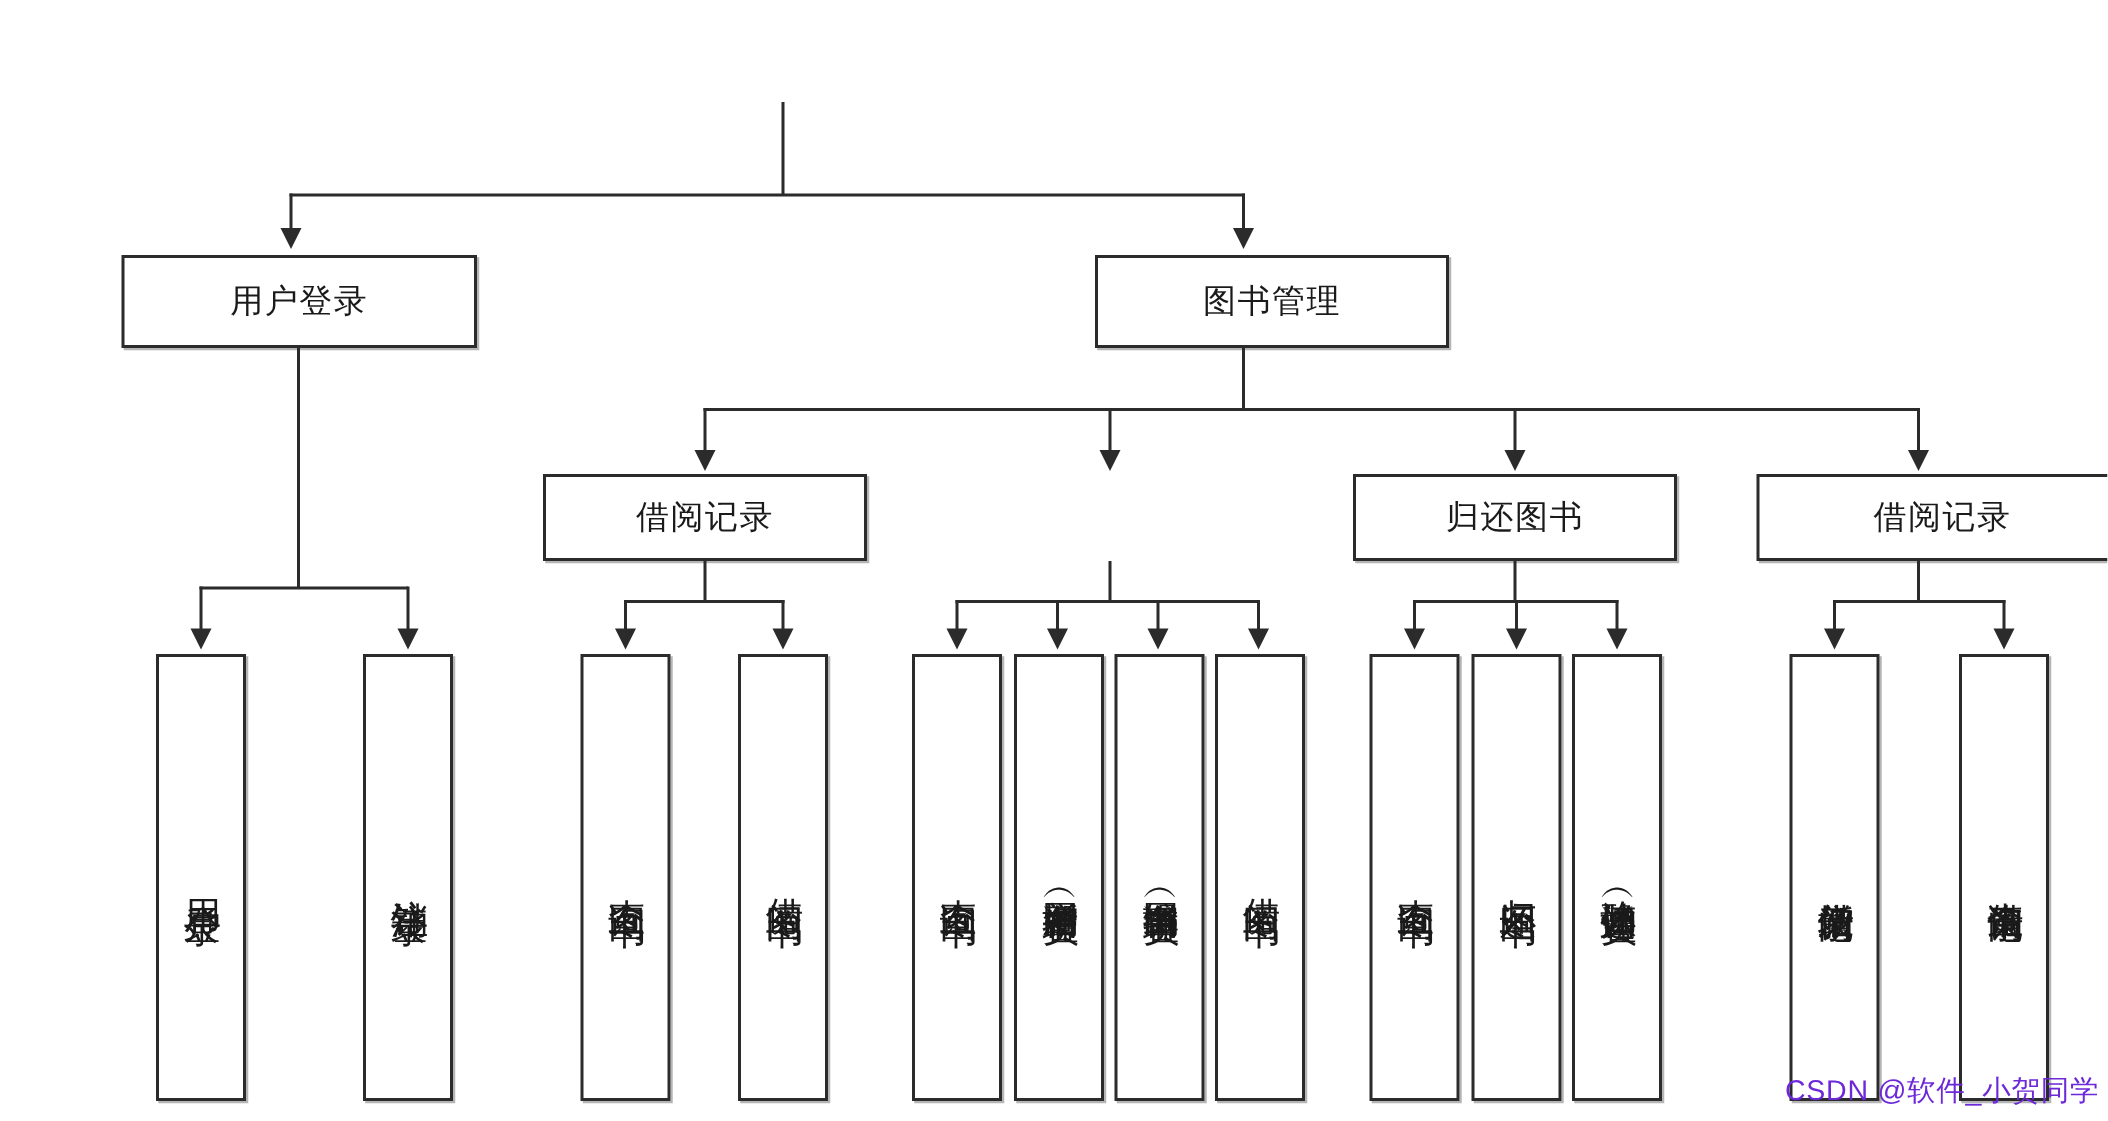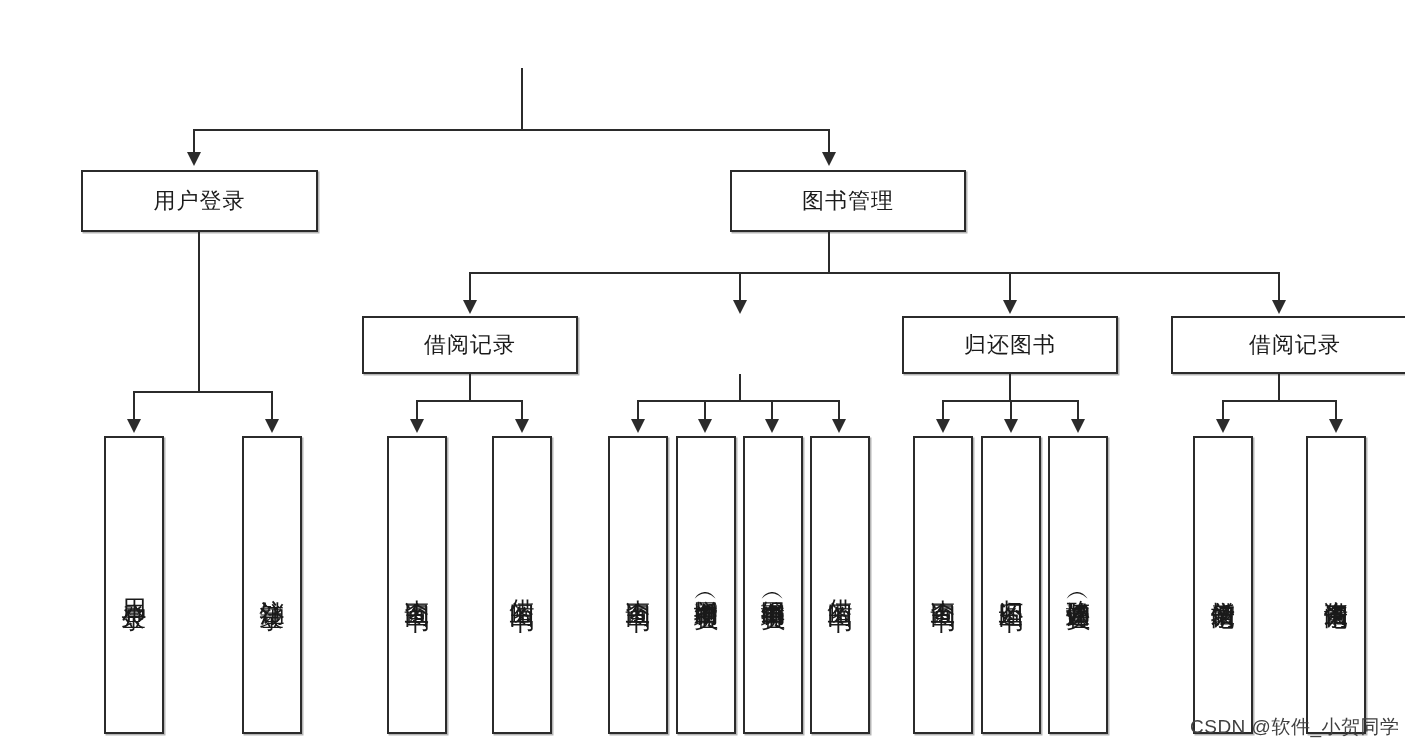--- a/index.html
+++ b/index.html
@@ -79,21 +79,21 @@
     height: 0;
     border-left: 7px solid transparent;
     border-right: 7px solid transparent;
     border-top: 14px solid #2b2b2b;
   }
 
   
   #watermark {
     position: absolute;
     font-size: 19px;
-    color: #404040;
+    color: #6d28d9;
     white-space: nowrap;
     letter-spacing: 0.5px;
     user-select: none;
   }
 </style>
 </head>
 <body>
 
 <div id="canvas">
 

